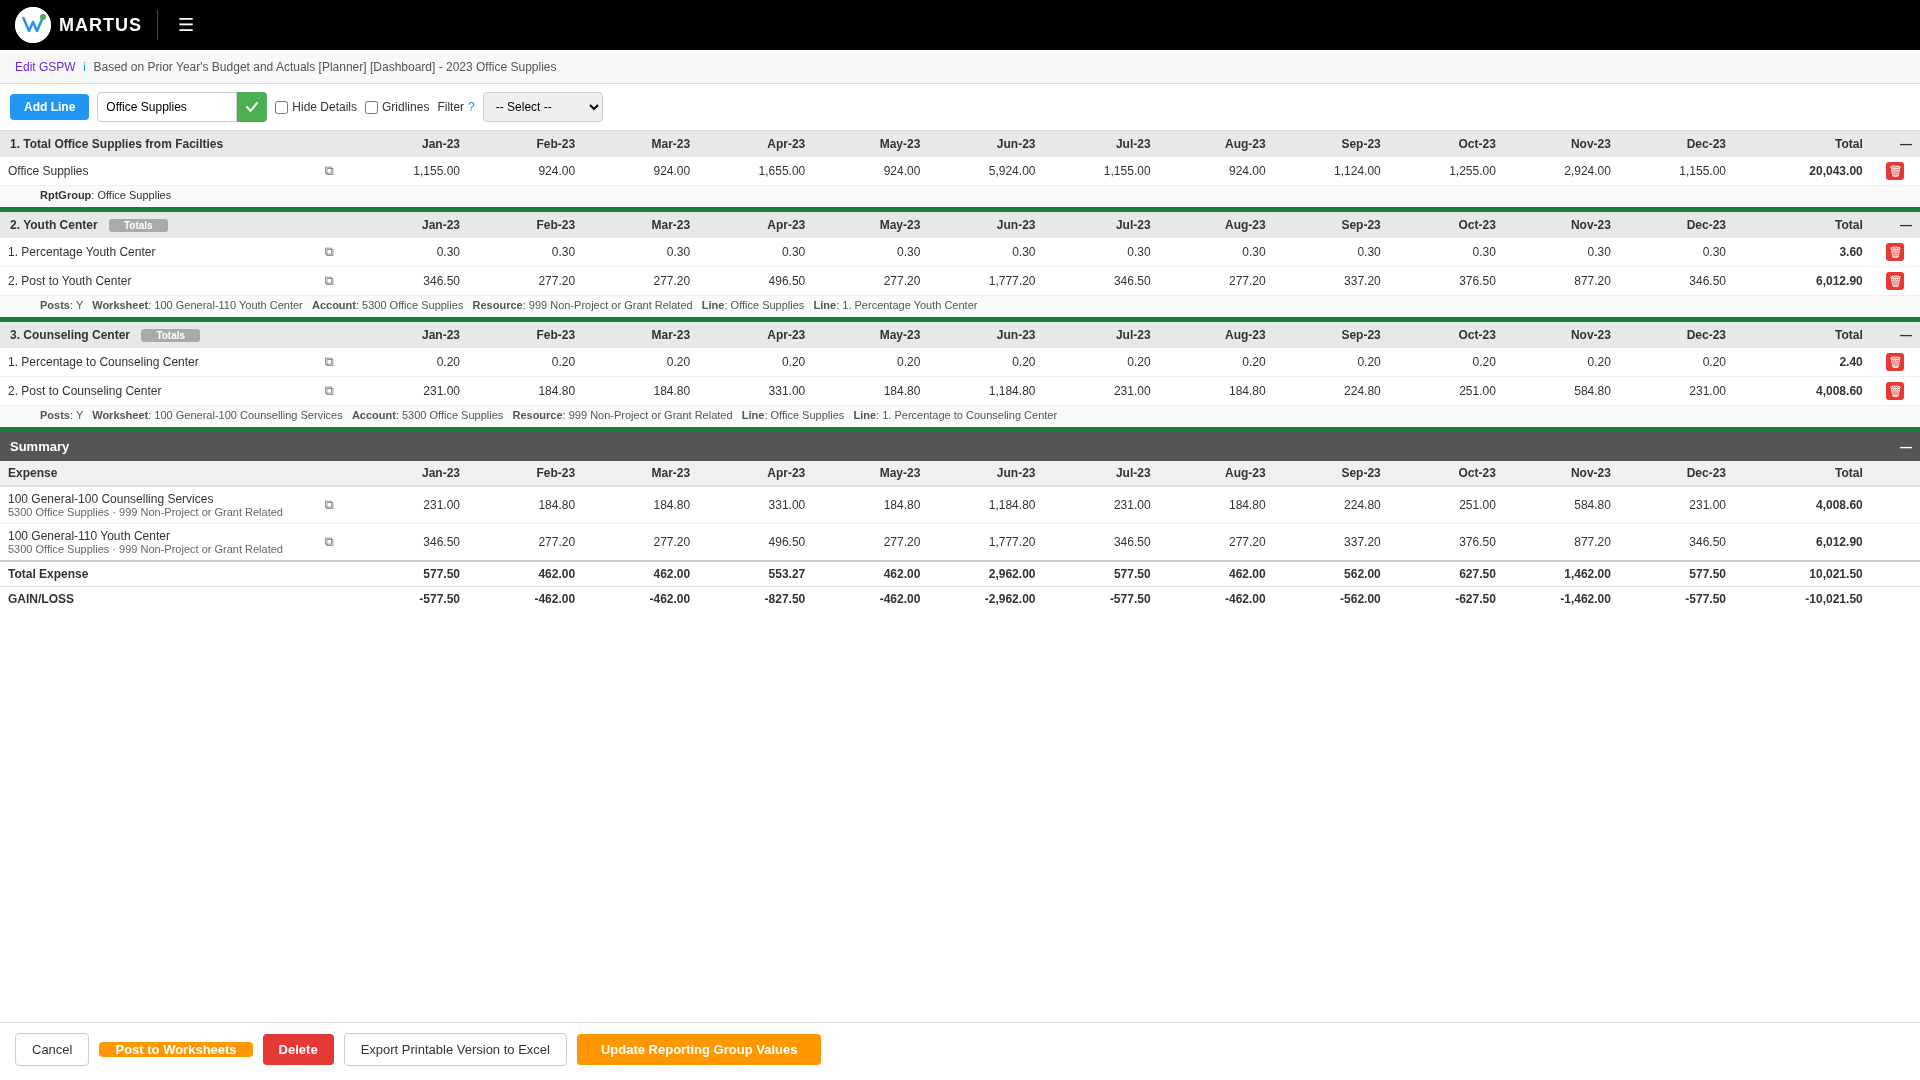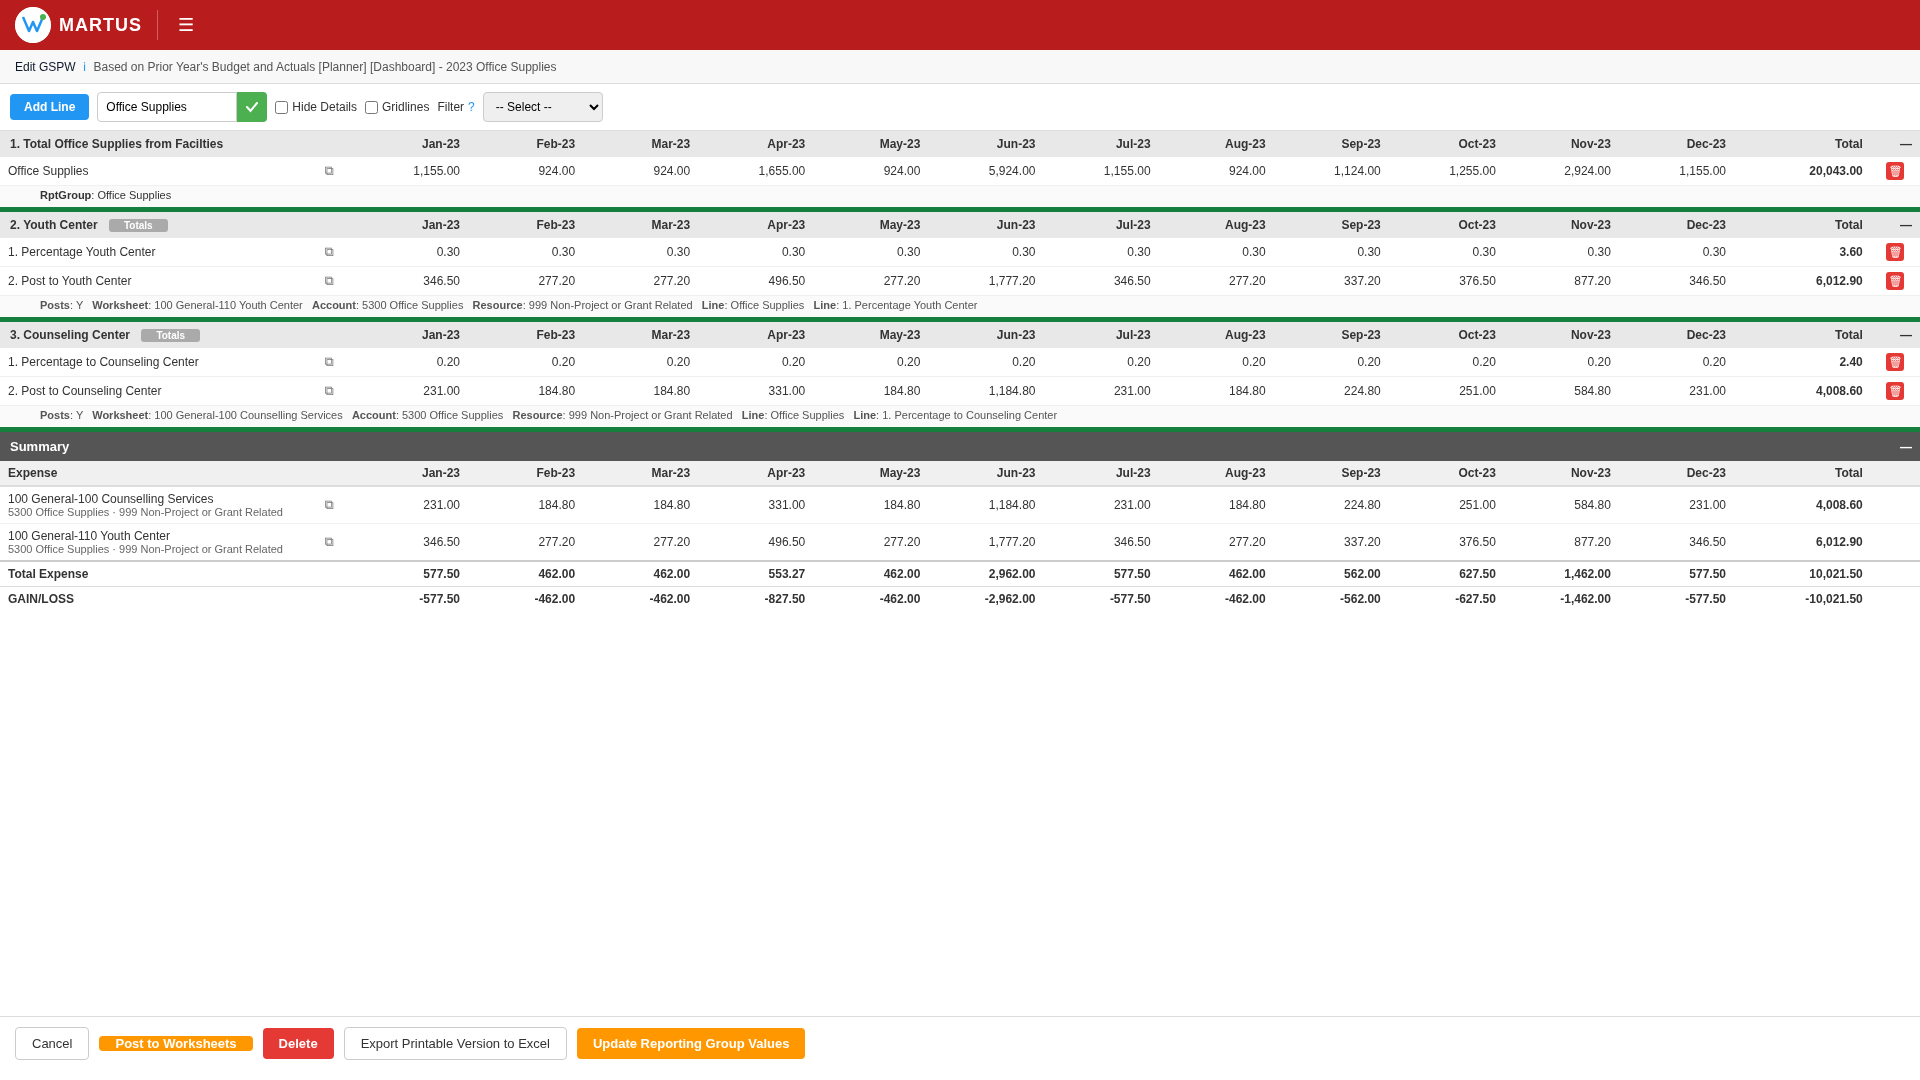--- a/index.html
+++ b/index.html
@@ -1,20 +1,20 @@
 <!DOCTYPE html>
 <html><head>
   <meta charset="utf-8">
   <style>
     * { box-sizing: border-box; margin: 0; padding: 0; }
     body { font-family: Arial, sans-serif; font-size: 12px; background: #fff; color: #333; }
 
     
     .header {
-      background: #b91c1c;
+      background: #000000;
       height: 50px;
       display: flex;
       align-items: center;
       padding: 0 15px;
       gap: 15px;
     }
     .header-logo {
       display: flex;
       align-items: center;
       gap: 8px;
@@ -241,21 +241,21 @@
     }
     tr.gain-row td {
       padding: 5px 8px;
       font-weight: bold;
       color: #333;
     }
 
     
     .footer {
       position: fixed;
-      bottom: 10px;
+      bottom: 4px;
       left: 0;
       right: 0;
       background: white;
       border-top: 1px solid #ddd;
       padding: 10px 15px;
       display: flex;
       gap: 10px;
       align-items: center;
     }
     .btn-cancel {
@@ -293,21 +293,21 @@
       border: 1px solid #ccc;
       padding: 8px 16px;
       border-radius: 4px;
       cursor: pointer;
       font-size: 13px;
     }
     .btn-update {
       background: #FF9800;
       color: white;
       border: none;
-      padding: 8px 16px;
+      padding: 8px 24px;
       border-radius: 4px;
       cursor: pointer;
       font-size: 13px;
       font-weight: bold;
     }
 
     .main-wrapper {
       padding-bottom: 60px;
     }
   </style>
@@ -325,21 +325,21 @@
           <circle cx="28" cy="10" r="3" fill="#4CAF50"></circle>
         </svg>
       </div>
       <span class="logo-martus">MARTUS</span>
     </div>
     <div class="header-divider"></div>
     <button class="hamburger-btn">☰</button>
   </div>
 
   <div class="breadcrumb">
-    <span style="color:#0f172a;cursor:pointer;text-align:center;">Edit GSPW</span>
+    <span style="color:#6d28d9;cursor:pointer;text-align:center;">Edit GSPW</span>
     <span style="color:#2196F3;cursor:pointer;margin:0 4px;">ℹ</span>
     <span>Based on Prior Year's Budget and Actuals [Planner] [Dashboard]  -  2023 Office Supplies</span>
   </div>
 
   <div class="toolbar">
     <button class="btn-add-line">Add Line</button>
     <div style="display:flex;align-items:center;">
       <input type="text" class="category-input" value="Office Supplies" style="">
       <button class="category-icon-btn">
         <svg width="14" height="14" viewBox="0 0 14 14">

